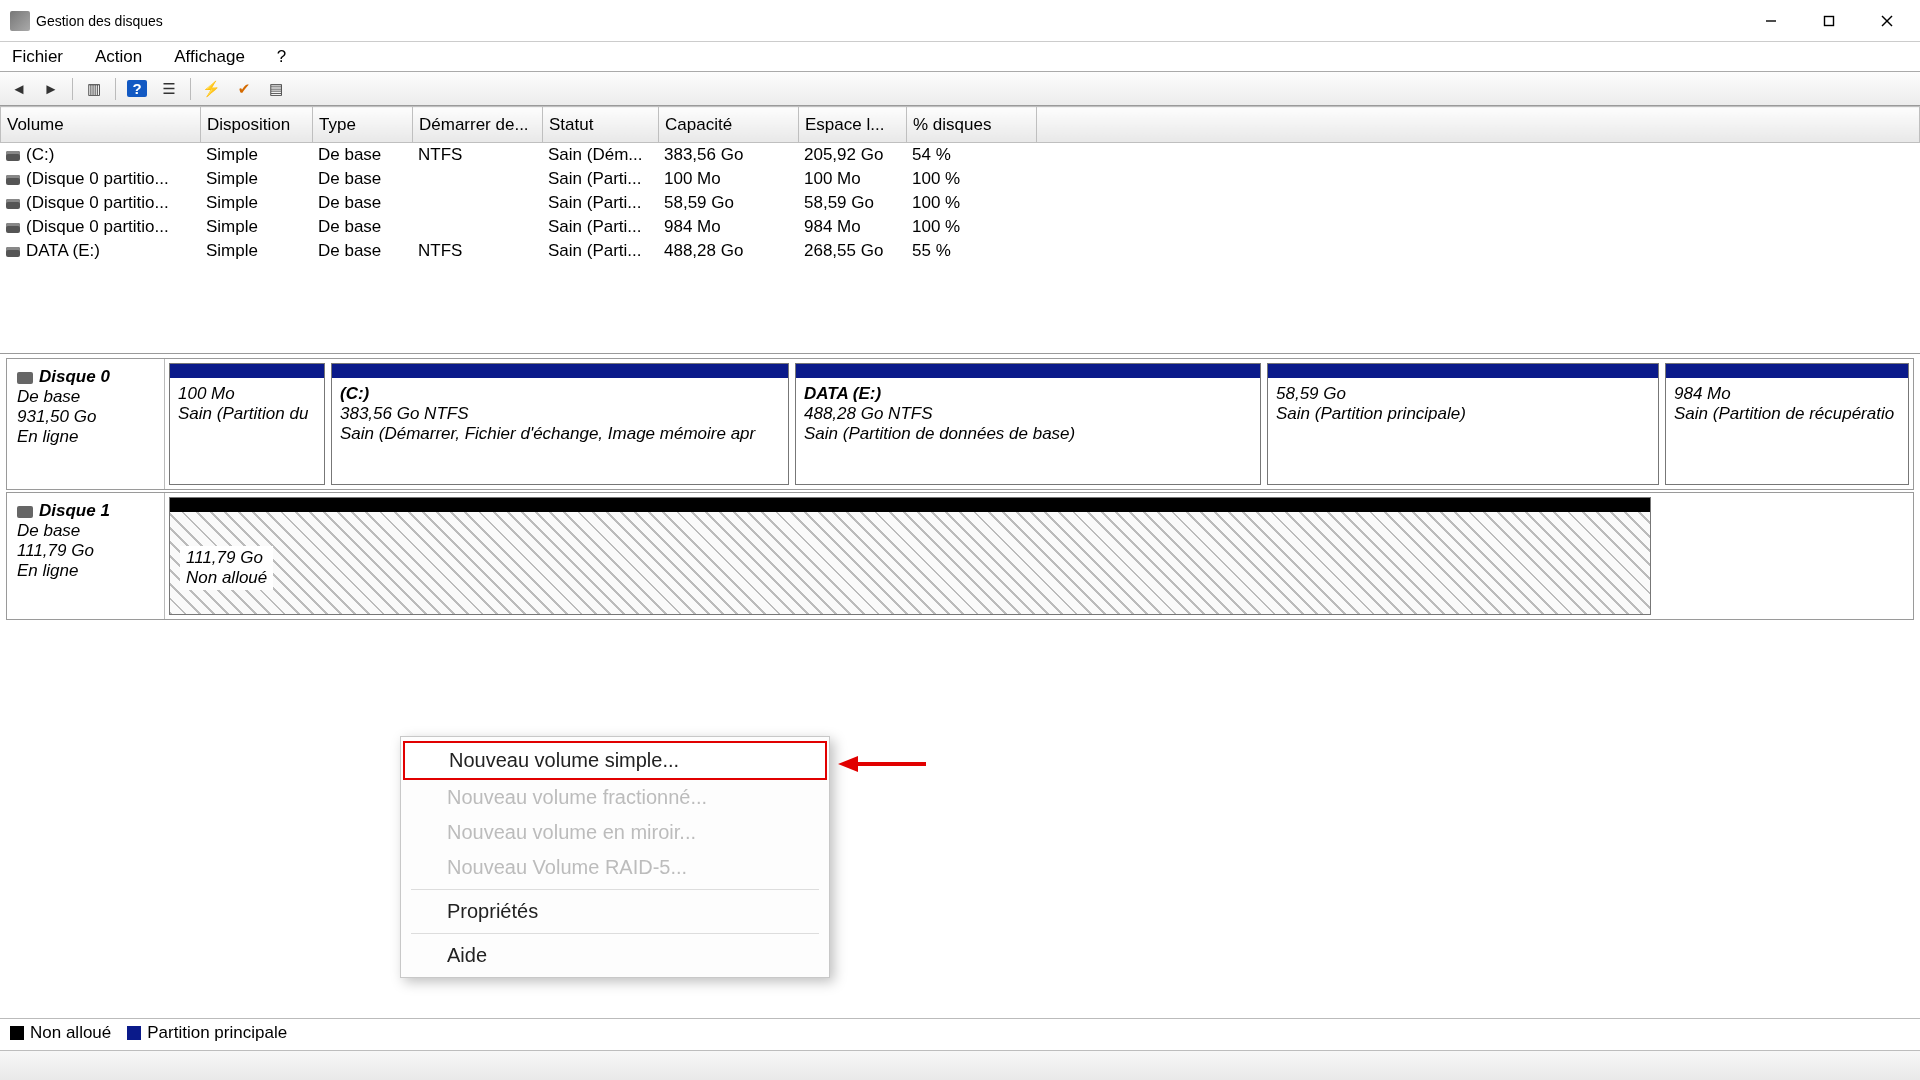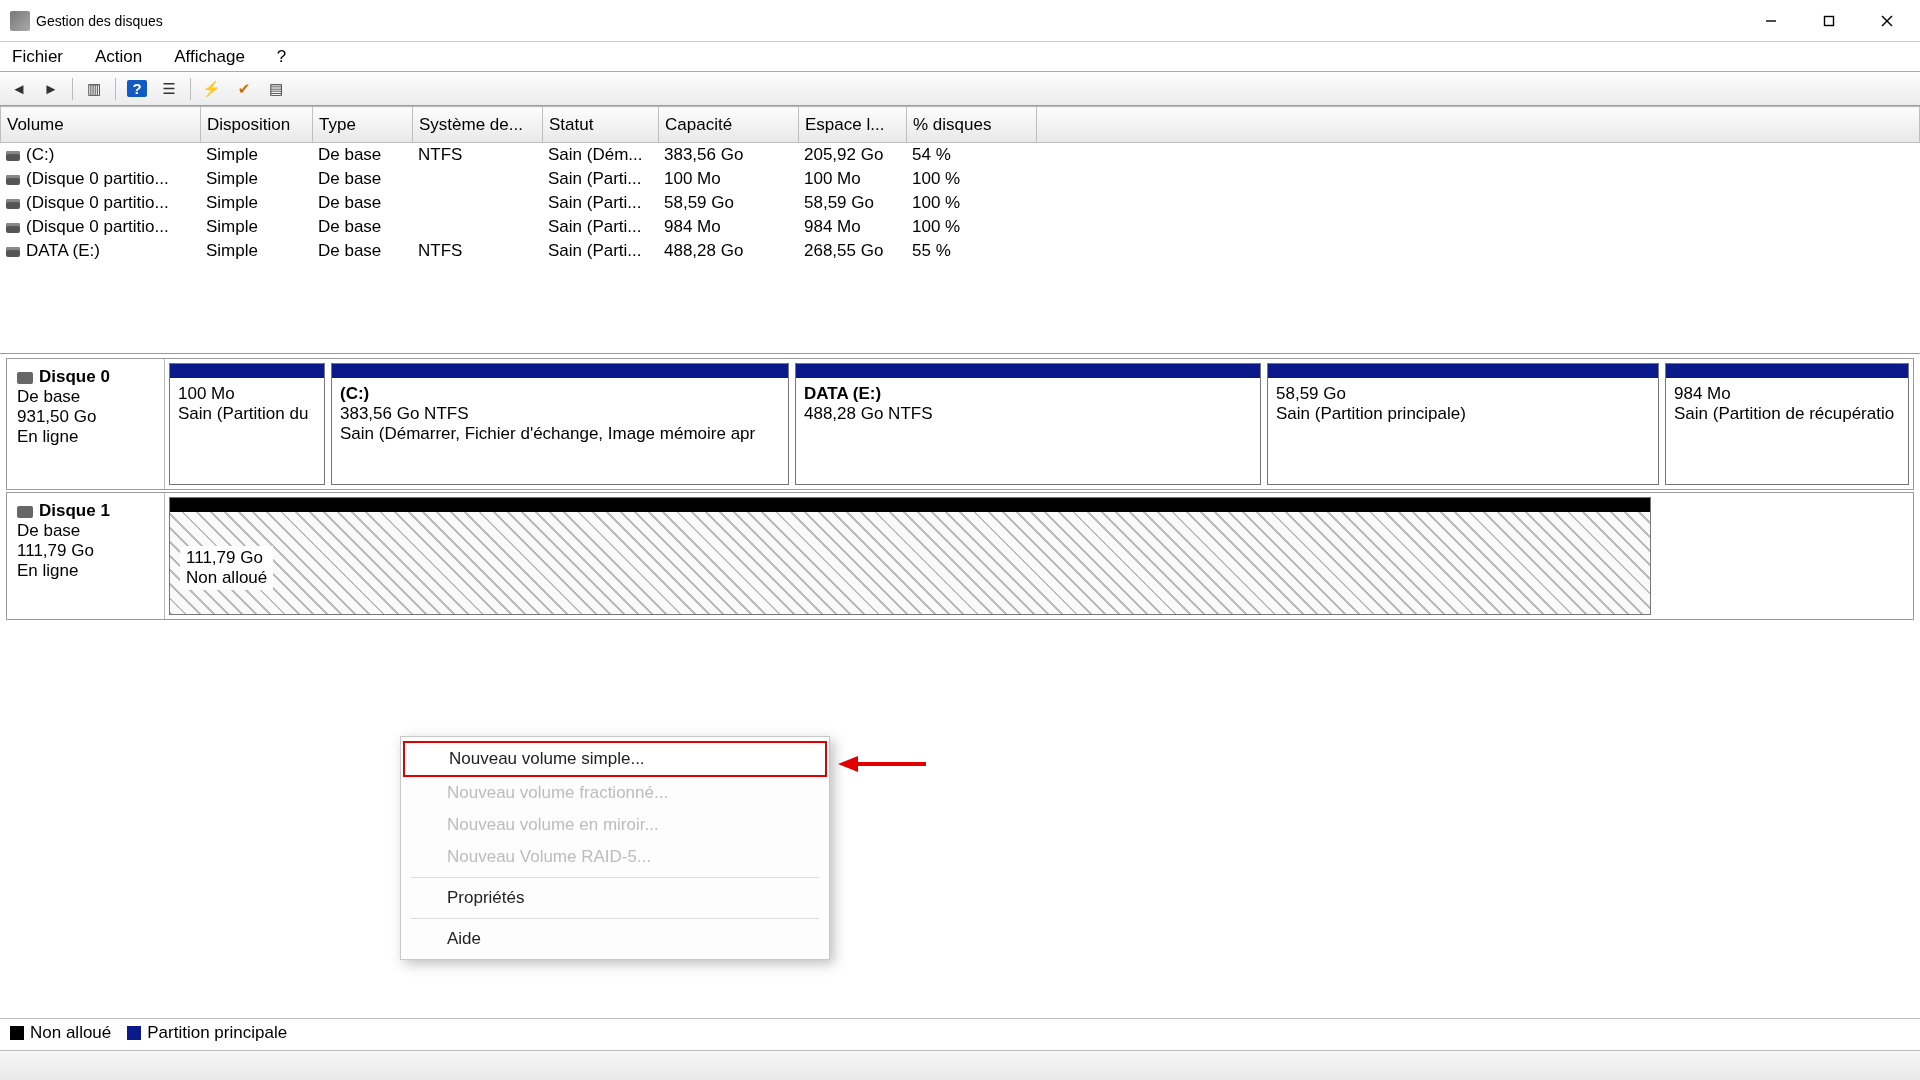--- a/index.html
+++ b/index.html
@@ -46,21 +46,21 @@
 
   .unalloc { flex: 1; border: 1px solid #777; position: relative; }
   .unalloc .stripe-black { height: 14px; background: #000; }
   .unalloc .hatch { position: absolute; top: 14px; left: 0; right: 0; bottom: 0;
     background-image: repeating-linear-gradient(45deg, rgba(0,0,0,0.25) 0 2px, transparent 2px 10px);
     background-color: #fafafa; }
   .unalloc .label { position: absolute; top: 48px; left: 10px; background: #fff; padding: 2px 6px; font-size: 17px; }
 
   
   .ctxmenu { position: absolute; left: 400px; top: 736px; width: 430px; background: #fdfdfd; border: 1px solid #c8c8c8; box-shadow: 4px 4px 12px rgba(0,0,0,0.25); padding: 4px 2px; }
-  .ctxmenu .ctx-item { padding: 6px 44px; font-size: 17px; color: #222; }
+  .ctxmenu .ctx-item { padding: 6px 44px; font-size: 20px; color: #222; }
   .ctxmenu .ctx-item.disabled { color: #bcbcbc; }
   .ctxmenu .ctx-item.highlight { border: 2px solid #e10000; background: #fff; }
   .ctxmenu .ctx-sep { height: 1px; background: #ddd; margin: 4px 8px; }
 
   
   .red-arrow { position: absolute; left: 838px; top: 754px; }
 
   
   .legend { position: absolute; left: 0; right: 0; bottom: 34px; height: 28px; border-top: 1px solid #bbb; display: flex; align-items: center; padding: 0 10px; gap: 16px; font-size: 17px; background: #fff; }
   .legend .swatch { width: 14px; height: 14px; display: inline-block; margin-right: 6px; vertical-align: middle; }
@@ -71,21 +71,21 @@
   .statusbar { position: absolute; left: 0; right: 0; bottom: 0; height: 30px; border-top: 1px solid #bdbdbd; background: linear-gradient(#f7f7f7,#e9e9e9); }
 
   .disk1-row { height: 128px; }
   .disk0-row { height: 132px; }
   .disk0-row .part:nth-child(1){ flex: 0 0 156px; }
   .disk0-row .part:nth-child(2){ flex: 0 0 458px; }
   .disk0-row .part:nth-child(3){ flex: 0 0 466px; }
   .disk0-row .part:nth-child(4){ flex: 0 0 392px; }
   .disk0-row .part:nth-child(5){ flex: 1; }
 
-  .disk-area { position: relative; }
+  .disk-area { position: relative; font-style: italic; }
 </style>
 </head>
 <body>
 
 <div class="titlebar">
   <div class="app-icon"></div>
   <div class="title">Gestion des disques</div>
   <div class="spacer"></div>
   <div class="win-controls">
     <div class="win-btn">
@@ -155,21 +155,21 @@
         <col style="width:140px">
       <col style="width:108px">
         <col style="width:130px">
         <col>
     </colgroup>
     <thead>
         <tr>
       <th>Volume</th>
       <th>Disposition</th>
       <th>Type</th>
-      <th>Système de...</th>
+      <th>Démarrer de...</th>
       <th>Statut</th>
       <th>Capacité</th>
       <th>Espace l...</th>
       <th>% disques</th>
       <th></th>
     </tr>
       </thead>
   </table>
   <div class="table-area">
     <table class="vol">
@@ -268,20 +268,21 @@
             <div class="pname">(C:)</div>
             <div>383,56 Go NTFS</div>
             <div>Sain (Démarrer, Fichier d'échange, Image mémoire apr</div>
           </div>
         </div>
         <div class="part">
           <div class="stripe"></div>
           <div class="body">
             <div class="pname">DATA  (E:)</div>
             <div>488,28 Go NTFS</div>
+            <div>Sain (Partition de données de base)</div>
           </div>
         </div>
         <div class="part">
           <div class="stripe"></div>
           <div class="body">
             <div>58,59 Go</div>
             <div>Sain (Partition principale)</div>
           </div>
         </div>
         <div class="part">

